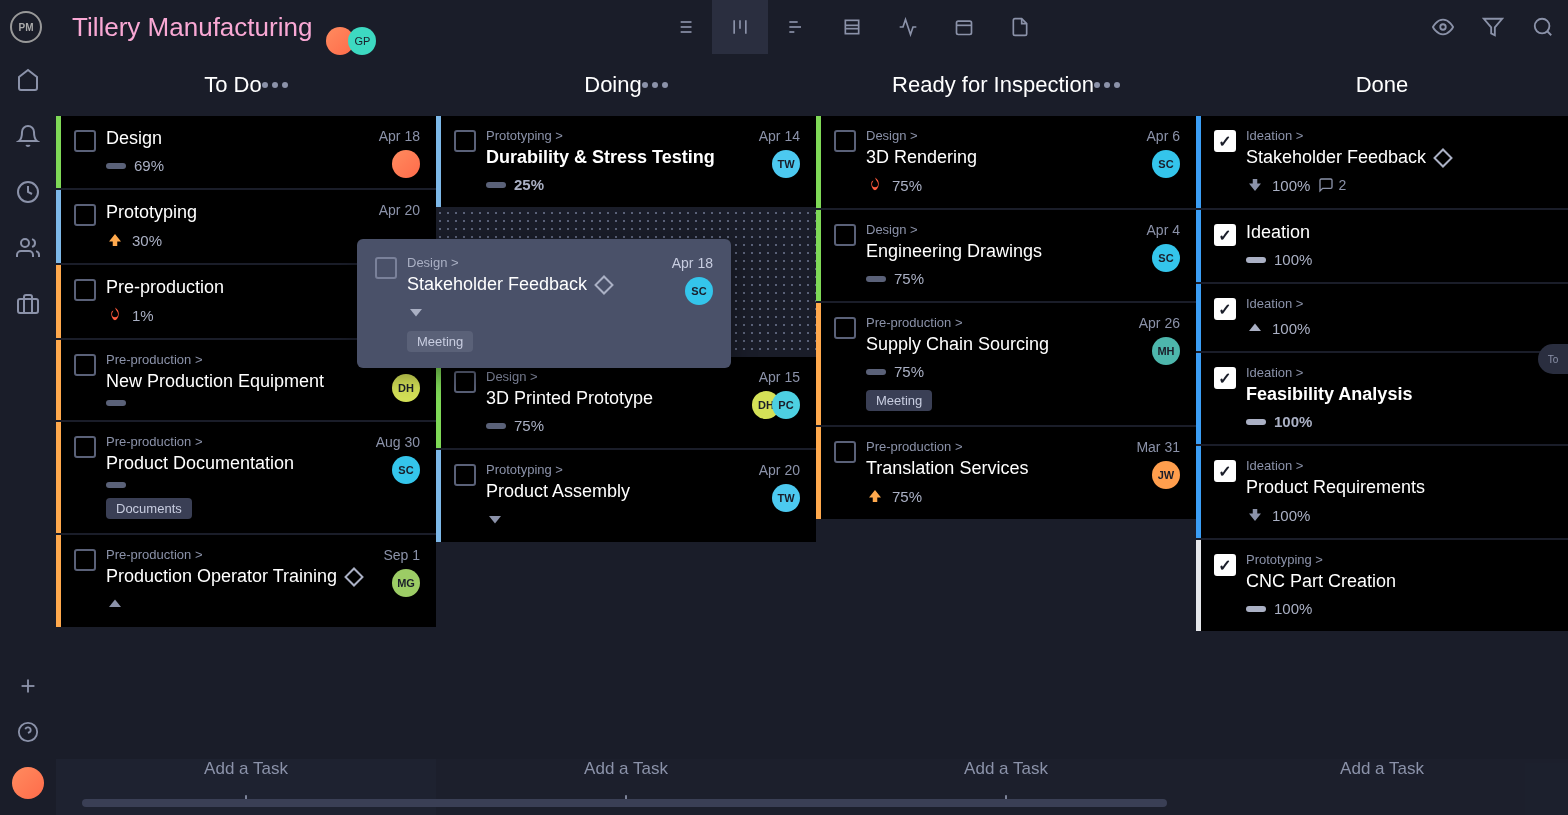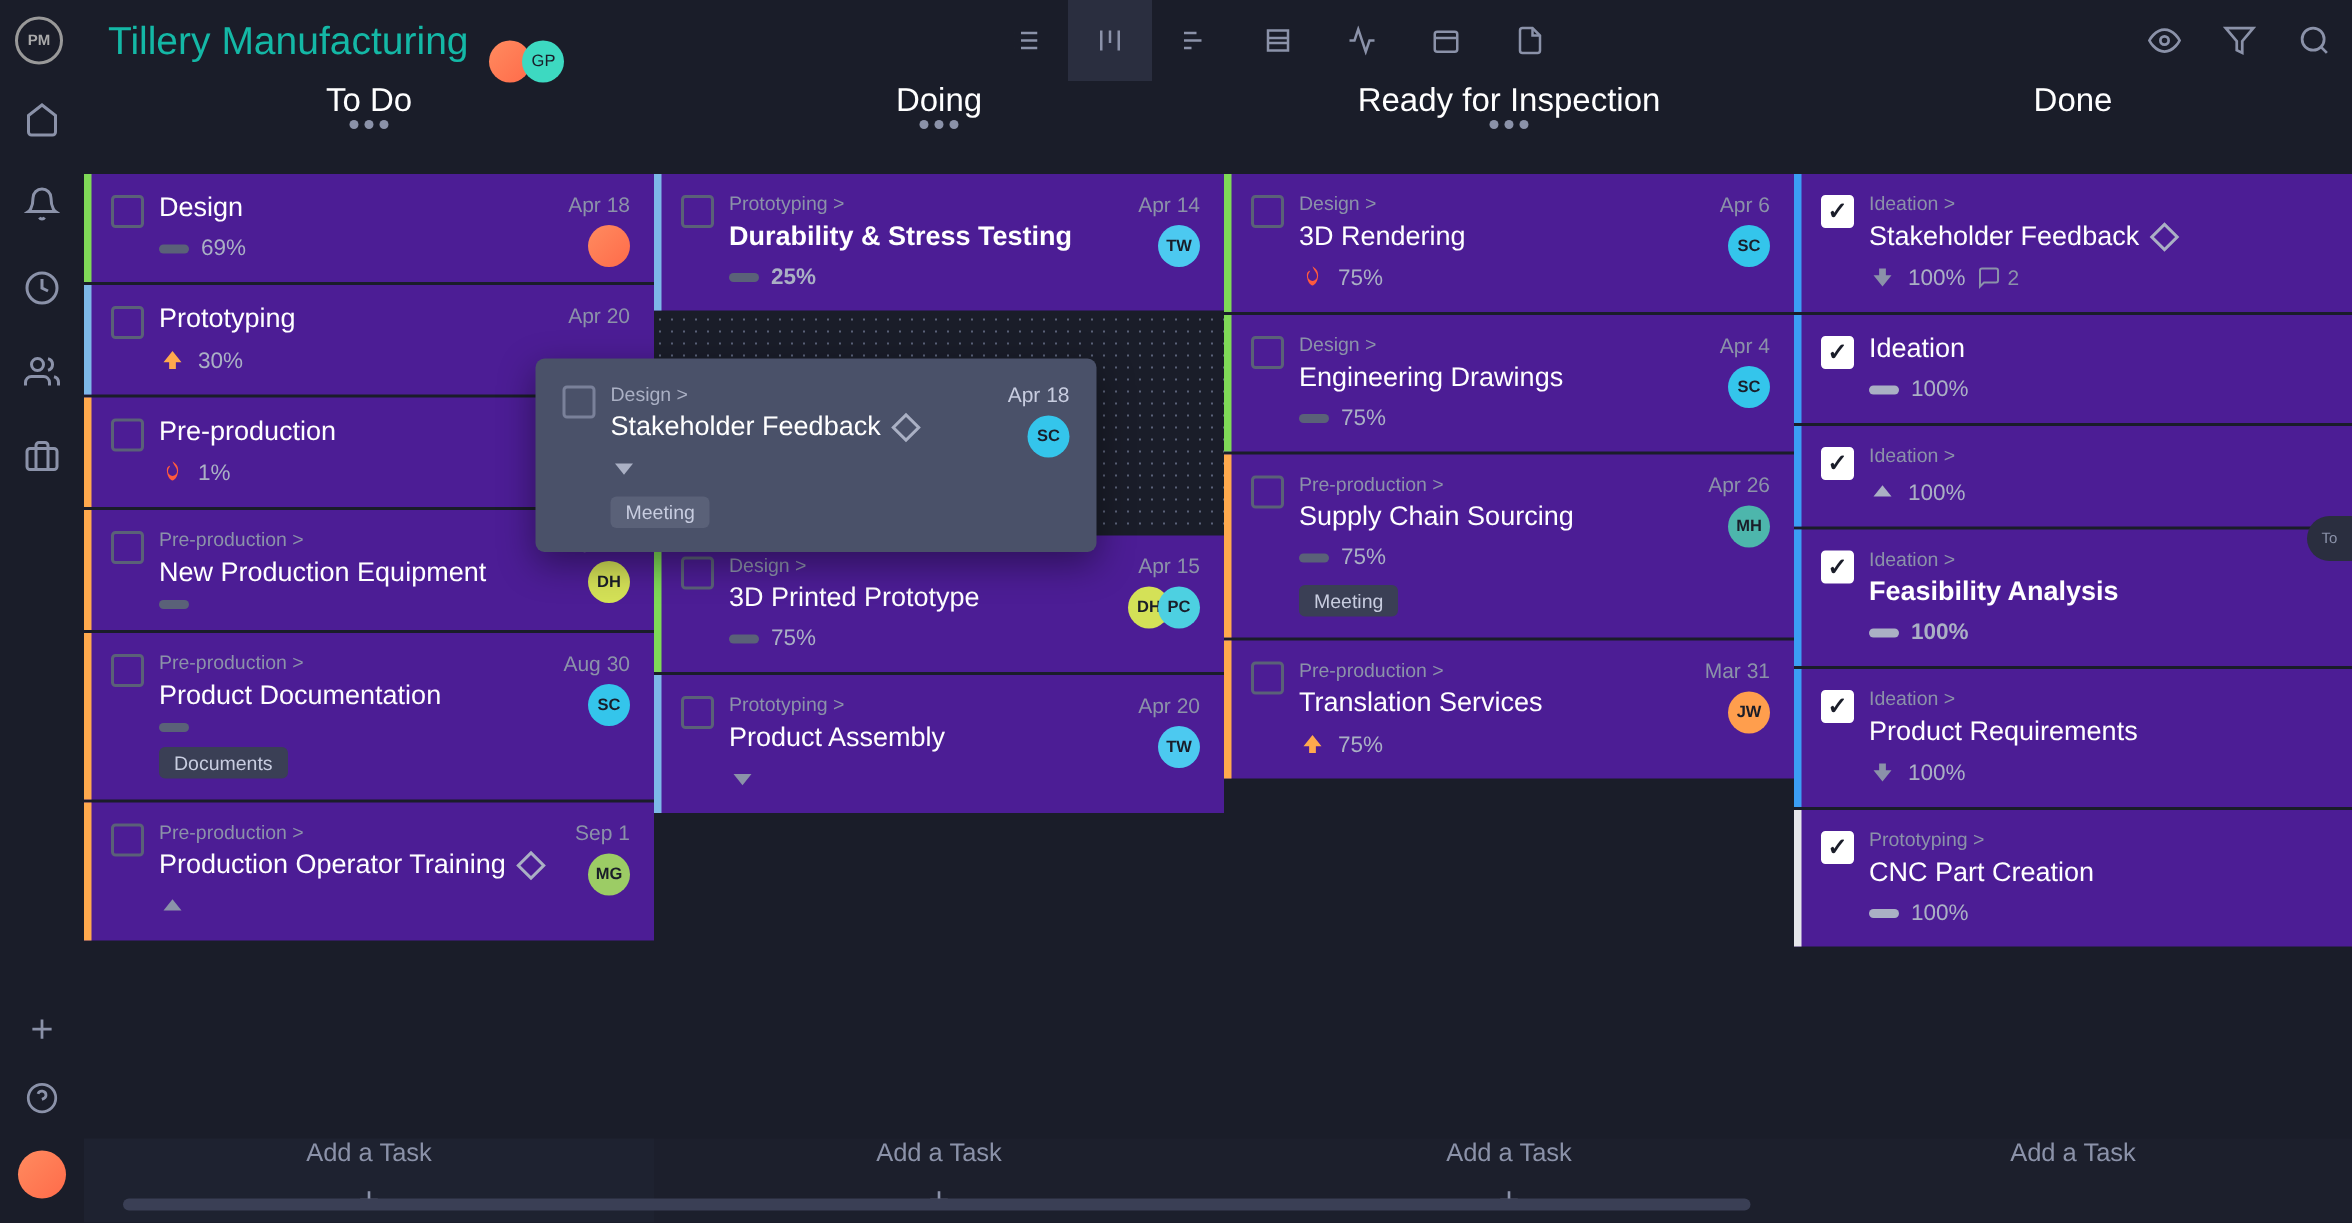--- a/index.html
+++ b/index.html
@@ -1,20 +1,20 @@
 <!DOCTYPE html>
 <html><head>
 <meta charset="utf-8">
 <style>
 * { margin: 0; padding: 0; box-sizing: border-box; }
 body { font-family: -apple-system, BlinkMacSystemFont, 'Segoe UI', Arial, sans-serif; background: #1a1d29; color: #e5e7eb; overflow: hidden; width: 1568px; height: 815px; }
 
 .top-bar { position: absolute; top: 0; left: 0; right: 0; height: 54px; display: flex; align-items: center; padding-left: 10px; z-index: 10; }
 .logo { width: 32px; height: 32px; border: 2px solid #999; border-radius: 50%; display: flex; align-items: center; justify-content: center; font-size: 10px; font-weight: bold; color: #aaa; }
-.title { font-size: 26px; font-weight: 400; color: #14b8a6; margin-left: 30px; }
+.title { font-size: 26px; font-weight: 400; color: #f9a8d4; margin-left: 30px; }
 .avatars { display: flex; margin-left: 20px; }
 .avatar { width: 28px; height: 28px; border-radius: 50%; display: flex; align-items: center; justify-content: center; font-size: 11px; font-weight: 400; margin-left: -6px; margin-top: 28px; }
 .avatar.orange { background: linear-gradient(135deg,#ff8b5f,#ff6b4a); }
 .avatar.teal { background: #3dd9c1; color: #1a1d29; }
 
 .view-icons { display: flex; margin-left: 280px; gap: 0; }
 .view-icon { width: 56px; height: 54px; display: flex; align-items: center; justify-content: center; color: #8b92a9; cursor: pointer; }
 .view-icon.active { background: #2a2e3f; }
 .view-icon svg { width: 20px; height: 20px; }
 
@@ -24,27 +24,27 @@
 .left-sidebar { position: absolute; left: 0; top: 54px; bottom: 0; width: 56px; background: #1a1d29; display: flex; flex-direction: column; align-items: center; padding-top: 14px; }
 .sidebar-icon { width: 24px; height: 24px; margin-bottom: 32px; color: #8b92a9; cursor: pointer; }
 .sidebar-spacer { flex: 1; }
 .sidebar-bottom { display: flex; flex-direction: column; align-items: center; gap: 24px; padding-bottom: 16px; }
 .sidebar-bottom svg { width: 22px; height: 22px; color: #8b92a9; cursor: pointer; }
 .user-avatar { width: 32px; height: 32px; border-radius: 50%; background: linear-gradient(135deg,#ff8b5f,#ff6b4a); }
 
 .board { position: absolute; left: 56px; top: 54px; right: 0; bottom: 0; display: flex; overflow-x: auto; }
 .column { width: 380px; flex-shrink: 0; display: flex; flex-direction: column; }
 .column.last { flex: 1; min-width: 320px; }
-.col-header { height: 62px; display: flex; align-items: center; justify-content: flex-start; padding: 0 22px; flex-direction: column; }
+.col-header { height: 62px; display: flex; align-items: center; justify-content: center; padding: 0 22px; }
 .col-title { font-size: 22px; font-weight: 400; color: #fff; }
 .menu-dots { display: flex; gap: 4px; cursor: pointer; }
 .dot { width: 6px; height: 6px; border-radius: 50%; background: #8b92a9; }
 
 .cards { flex: 1; overflow-y: auto; }
-.card { position: relative; padding: 12px 16px 14px 18px; margin-bottom: 2px; background: #4c1d95; }
+.card { position: relative; padding: 12px 16px 14px 18px; margin-bottom: 2px; background: #000000; }
 .card-border { position: absolute; left: 0; top: 0; bottom: 0; width: 5px; }
 .border-green { background: #7fd957; }
 .border-lblue { background: #7db8e8; }
 .border-orange { background: #ffa94d; }
 .border-blue { background: #3b9ef5; }
 .border-white { background: #e5e7eb; }
 
 .card-top { display: flex; align-items: flex-start; gap: 10px; }
 .checkbox { width: 22px; height: 22px; border: 2px solid #5a6178; border-radius: 3px; flex-shrink: 0; cursor: pointer; margin-top: 2px; }
 .checkbox.checked { background: #fff; border-color: #fff; display: flex; align-items: center; justify-content: center; }

